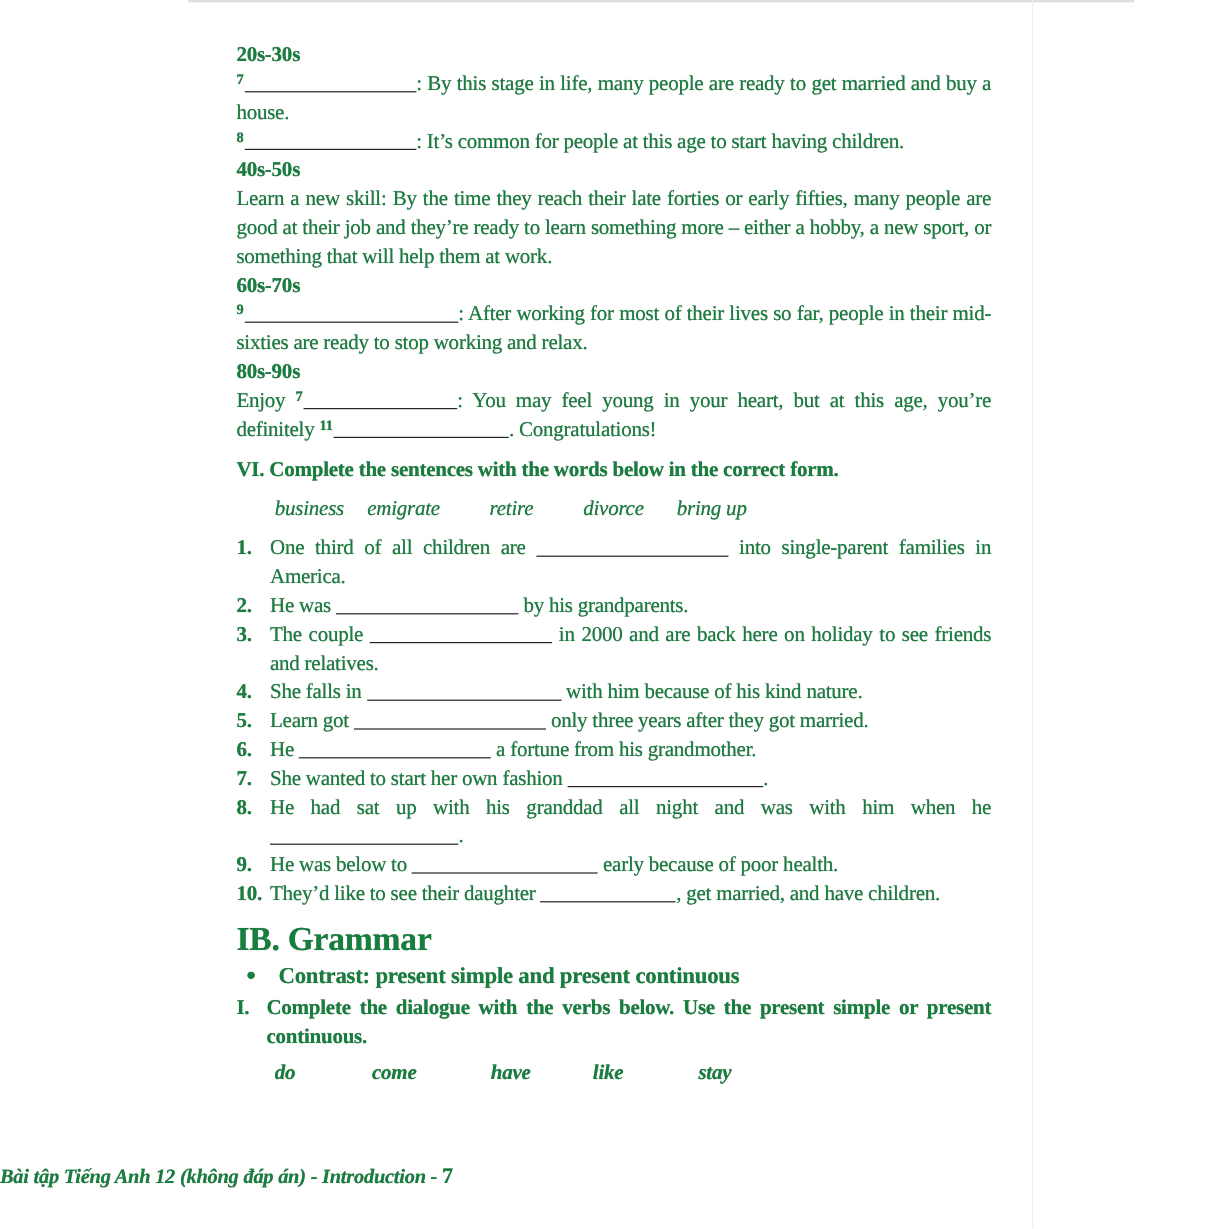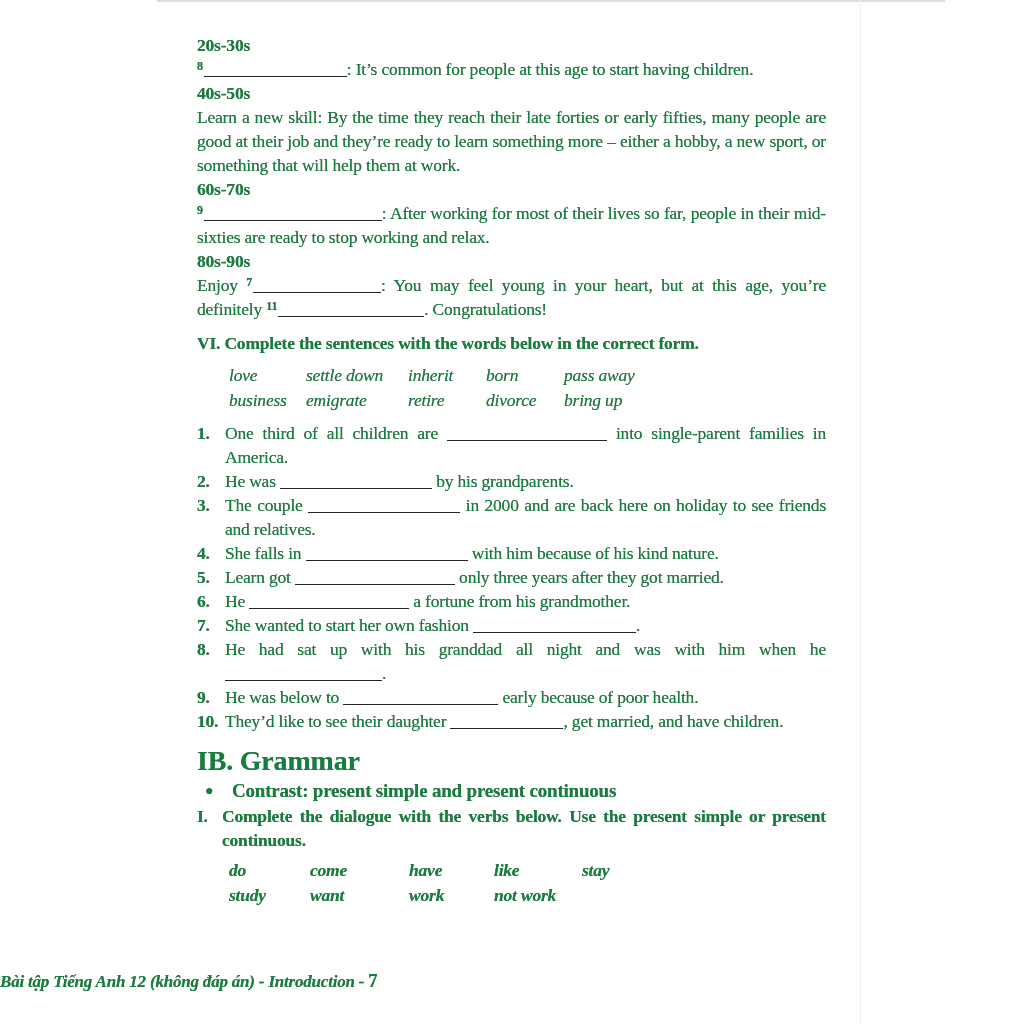--- a/index.html
+++ b/index.html
@@ -37,39 +37,33 @@
 <body>
 
 <div class="page">
   <div class="scan-top"></div>
   <div class="scan-v"></div>
 
   <div class="content">
 
     <div>
         <div class="age-heading">20s-30s</div>
+        <div class="fill"><sup class="supnum">7</sup><span class="blank" style="width: 143px;"></span><span>: By this stage in life, many people are ready to get married and buy a house.</span></div>
         <div class="fill"><sup class="supnum">8</sup><span class="blank" style="width: 143px;"></span><span>: It’s common for people at this age to start having children.</span></div>
         <div class="age-heading">40s-50s</div>
         <div class="para">Learn a new skill: By the time they reach their late forties or early fifties, many people are good at their job and they’re ready to learn something more – either a hobby, a new sport, or something that will help them at work.</div>
         <div class="age-heading">60s-70s</div>
         <div class="fill"><sup class="supnum">9</sup><span class="blank" style="width: 178px;"></span><span>: After working for most of their lives so far, people in their mid-sixties are ready to stop working and relax.</span></div>
         <div class="age-heading">80s-90s</div>
         <div class="fill"><span>Enjoy </span><sup class="supnum">7</sup><span class="blank" style="width: 128px;"></span><span>: You may feel young in your heart, but at this age, you’re definitely </span><sup class="supnum">11</sup><span class="blank" style="width: 146px;"></span><span>. Congratulations!</span></div>
       </div>
 
     <div class="vi-title">VI. Complete the sentences with the words below in the correct form.</div>
 
     <div class="bank bank-a">
-        <div class="bank-row">
-          <span class="bank-word">love</span>
-          <span class="bank-word">settle down</span>
-          <span class="bank-word">inherit</span>
-          <span class="bank-word">born</span>
-          <span class="bank-word">pass away</span>
-        </div>
         <div class="bank-row">
           <span class="bank-word">business</span>
           <span class="bank-word">emigrate</span>
           <span class="bank-word">retire</span>
           <span class="bank-word">divorce</span>
           <span class="bank-word">bring up</span>
         </div>
       </div>
 
     <div class="sentences">
@@ -128,26 +122,20 @@
     </div>
 
     <div class="bank bank-b">
         <div class="bank-row">
           <span class="bank-word">do</span>
           <span class="bank-word">come</span>
           <span class="bank-word">have</span>
           <span class="bank-word">like</span>
           <span class="bank-word">stay</span>
         </div>
-        <div class="bank-row">
-          <span class="bank-word">study</span>
-          <span class="bank-word">want</span>
-          <span class="bank-word">work</span>
-          <span class="bank-word">not work</span>
-        </div>
       </div>
 
   </div>
 
   <div class="footer">
     <span>Bài tập Tiếng Anh 12 (không đáp án) - Introduction - </span><span class="pnum">7</span>
   </div>
 </div>
 
 </body></html>

